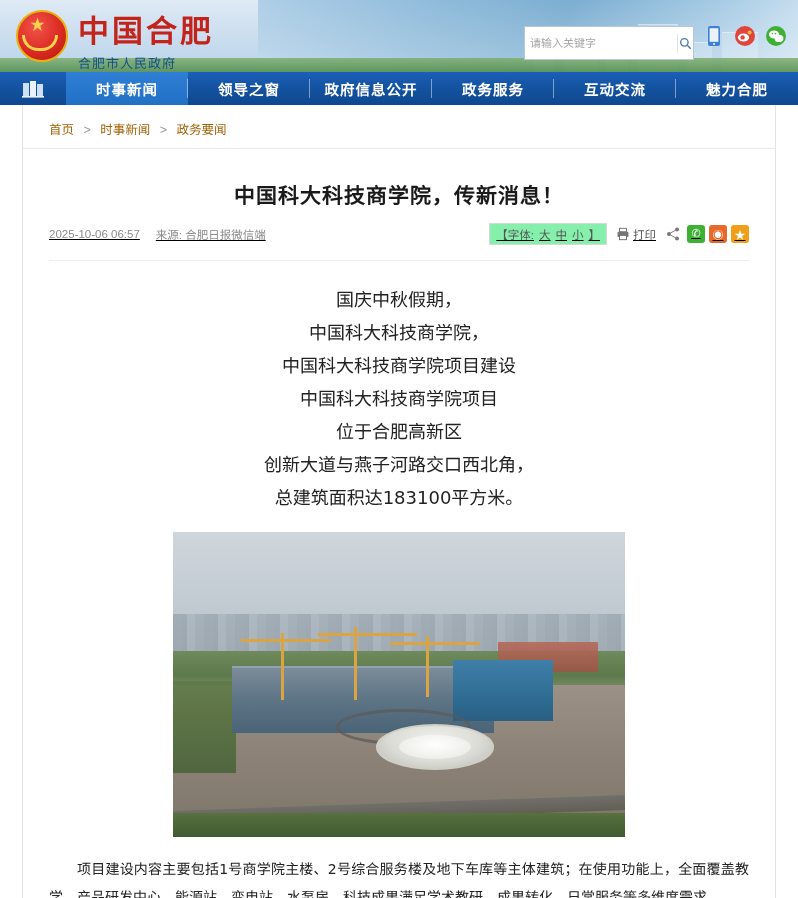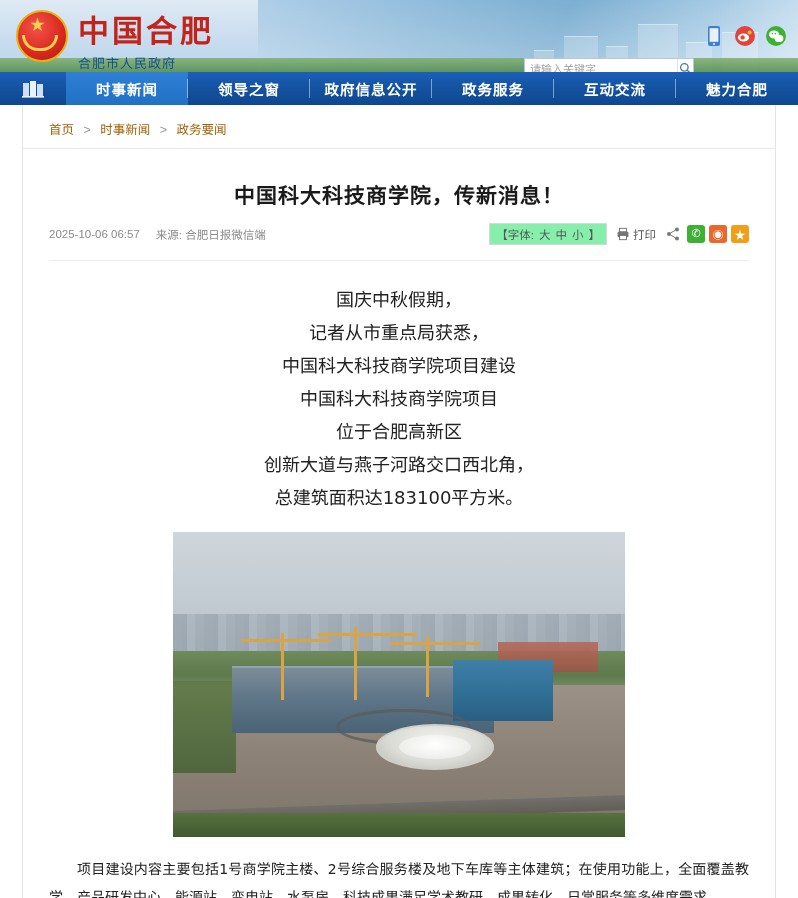--- a/index.html
+++ b/index.html
@@ -86,26 +86,25 @@
     left: 78px; top: 53px;
     font-size: 13px;
     color: #14508f;
     letter-spacing: 1px;
   }
 
   
   .search-wrap {
     position: absolute;
     right: 104px; top: 26px;
-    width: 170px; height: 21px;
+    width: 170px; height: 34px;
     background: #fff;
     border: 1px solid #b9c8d6;
     display: flex;
     align-items: center;
-    margin-top: 32px;
   }
   .search-input {
     border: 0; outline: 0;
     flex: 1;
     height: 19px;
     padding: 0 5px;
     font-size: 11px;
     color: #333;
     background: transparent;
     font-family: "Liberation Sans", sans-serif;
@@ -195,20 +194,21 @@
     font-family: "DejaVu Sans", "Liberation Sans", sans-serif;
   }
   .meta-bar {
     margin-top: 22px;
     height: 30px;
     display: flex;
     align-items: center;
     justify-content: space-between;
     border-bottom: 1px solid #ececec;
     padding-bottom: 24px;
+    text-decoration: underline;
   }
   .meta-left {
     font-size: 11.5px;
     color: #8a8a8a;
     display: flex;
     gap: 16px;
     align-items: center;
   }
   .meta-right {
     display: flex;
@@ -473,21 +473,21 @@
             </svg>
             <div class="share-ico" style="background:#3eb135;">✆</div>
             <div class="share-ico" style="background:#e86a2b;">◉</div>
             <div class="share-ico" style="background:#f0a018;">★</div>
           </div>
         </div>
       </div>
 
       <div class="body-text">
         <p class="p-center">国庆中秋假期，</p>
-        <p class="p-center">记者从市重点局获悉，</p>
+        <p class="p-center">中国科大科技商学院，</p>
         <p class="p-center bold">中国科大科技商学院项目建设</p>
         <p class="p-center bold">中国科大科技商学院项目</p>
         <p class="p-center bold">位于合肥高新区</p>
         <p class="p-center bold">创新大道与燕子河路交口西北角，</p>
         <p class="p-center bold">总建筑面积达183100平方米。</p>
 
         <div class="figure">
           <div class="ph-sky"></div>
           <div class="ph-skyline"></div>
           <div class="ph-greenbelt"></div>

